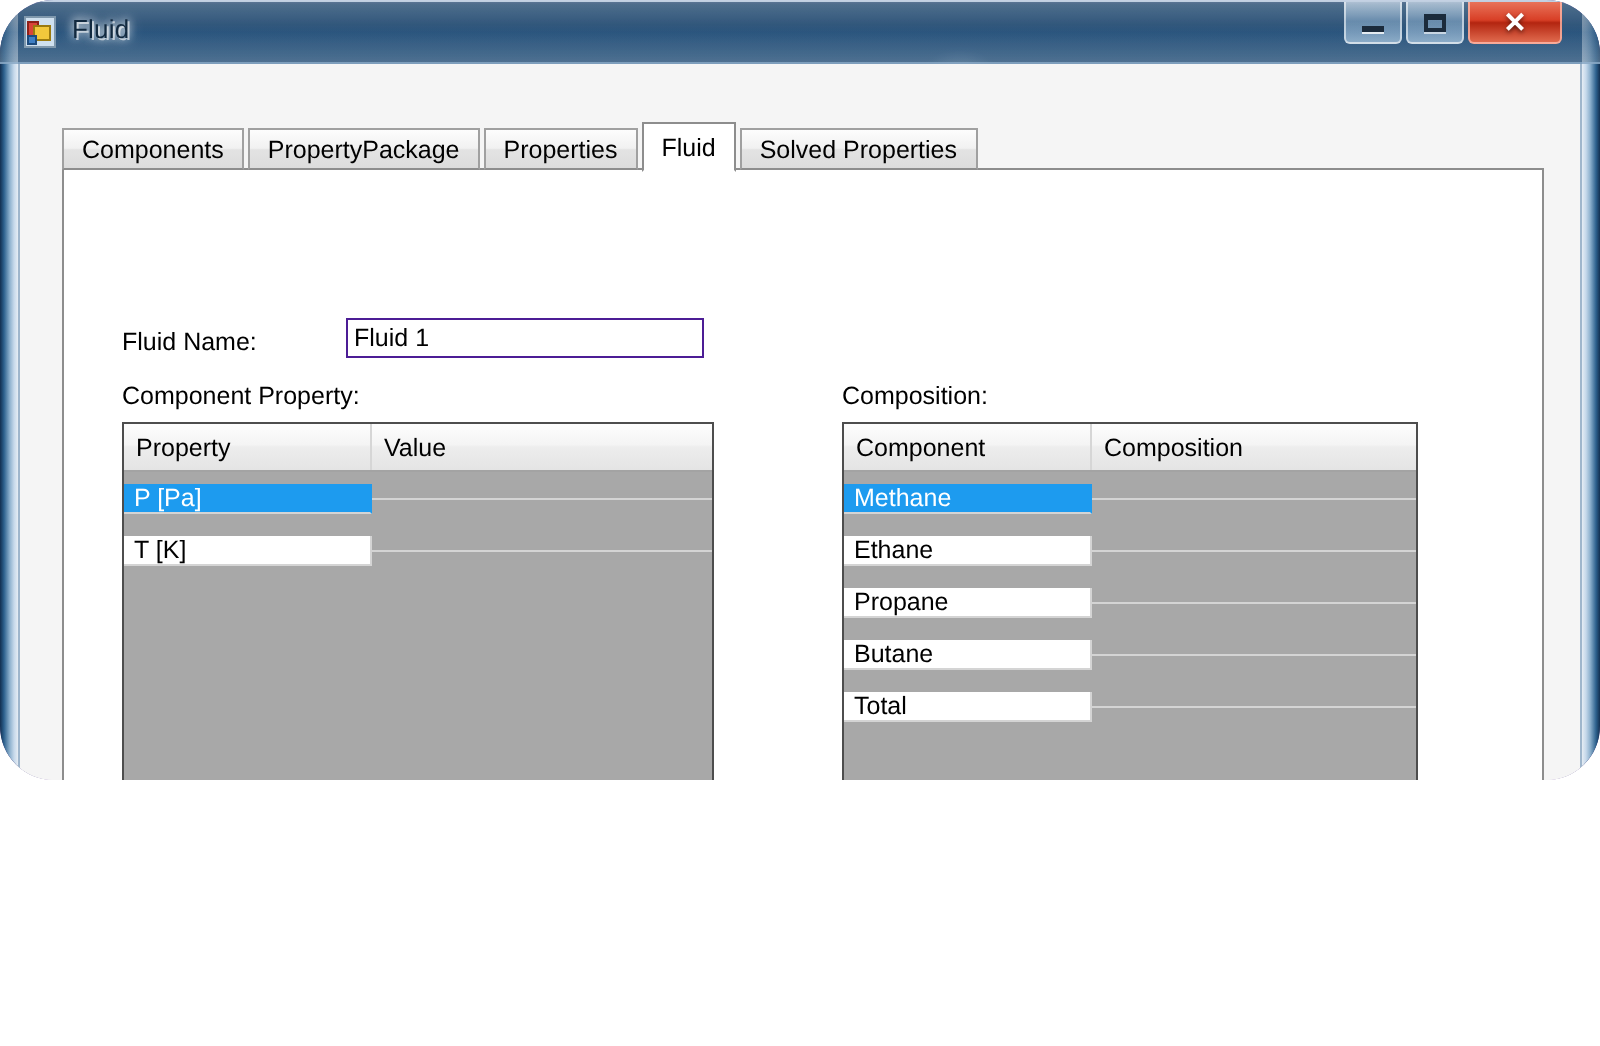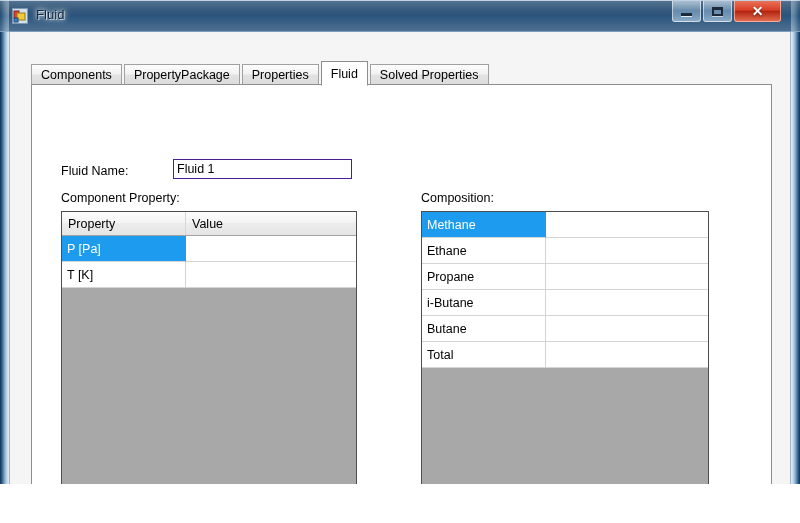--- a/index.html
+++ b/index.html
@@ -8,23 +8,24 @@
     padding: 0;
     width: 800px;
     height: 523px;
     overflow: hidden;
     font-family: "Liberation Sans", sans-serif;
   }
 
   #screen {
     position: relative;
     width: 800px;
-    height: 484px;
+    height: 390px;
     background: #f0abfc;
     overflow: hidden;
+    border-radius: 27px;
   }
 
   
   #desktop {
     position: absolute;
     inset: 0;
     background:
       radial-gradient(circle at 28% 14%, rgba(255,255,220,.30) 0 10px, rgba(255,255,220,0) 22px),
       radial-gradient(circle at 45% 16%, rgba(255,255,220,.26) 0 10px, rgba(255,255,220,0) 22px),
       radial-gradient(circle at 60% 12%, rgba(225,238,255,.30) 0 11px, rgba(225,238,255,0) 22px),
@@ -248,20 +249,21 @@
     white-space: nowrap;
     overflow: hidden;
   }
 
   .grid-body { background: #a8a8a8; }
 
   .grid-row {
     display: flex;
     height: 26px;
     box-sizing: border-box;
+    align-items: center;
   }
   .grid-cell {
     display: flex;
     align-items: center;
     padding-left: 5px;
     font-size: 12.5px;
     color: #000;
     background: #ffffff;
     box-sizing: border-box;
     border-right: 1px solid #d4d4d4;
@@ -351,35 +353,35 @@
                   <div class="grid-cell c1"></div>
                 </div>
                 <div class="grid-row">
                   <div class="grid-cell c0">T [K]</div>
                   <div class="grid-cell c1"></div>
                 </div>
               </div>
           </div>
 
           <div class="grid" id="grid-composition">
+            <div class="grid-headrow">
+                <div class="grid-headcell c0">Component</div>
+                <div class="grid-headcell c1">Composition</div>
+              </div>
             <div class="grid-body">
                 <div class="grid-row">
                   <div class="grid-cell c0 selected">Methane</div>
                   <div class="grid-cell c1"></div>
                 </div>
                 <div class="grid-row">
                   <div class="grid-cell c0">Ethane</div>
                   <div class="grid-cell c1"></div>
                 </div>
                 <div class="grid-row">
                   <div class="grid-cell c0">Propane</div>
-                  <div class="grid-cell c1"></div>
-                </div>
-                <div class="grid-row">
-                  <div class="grid-cell c0">i-Butane</div>
                   <div class="grid-cell c1"></div>
                 </div>
                 <div class="grid-row">
                   <div class="grid-cell c0">Butane</div>
                   <div class="grid-cell c1"></div>
                 </div>
                 <div class="grid-row">
                   <div class="grid-cell c0">Total</div>
                   <div class="grid-cell c1"></div>
                 </div>

